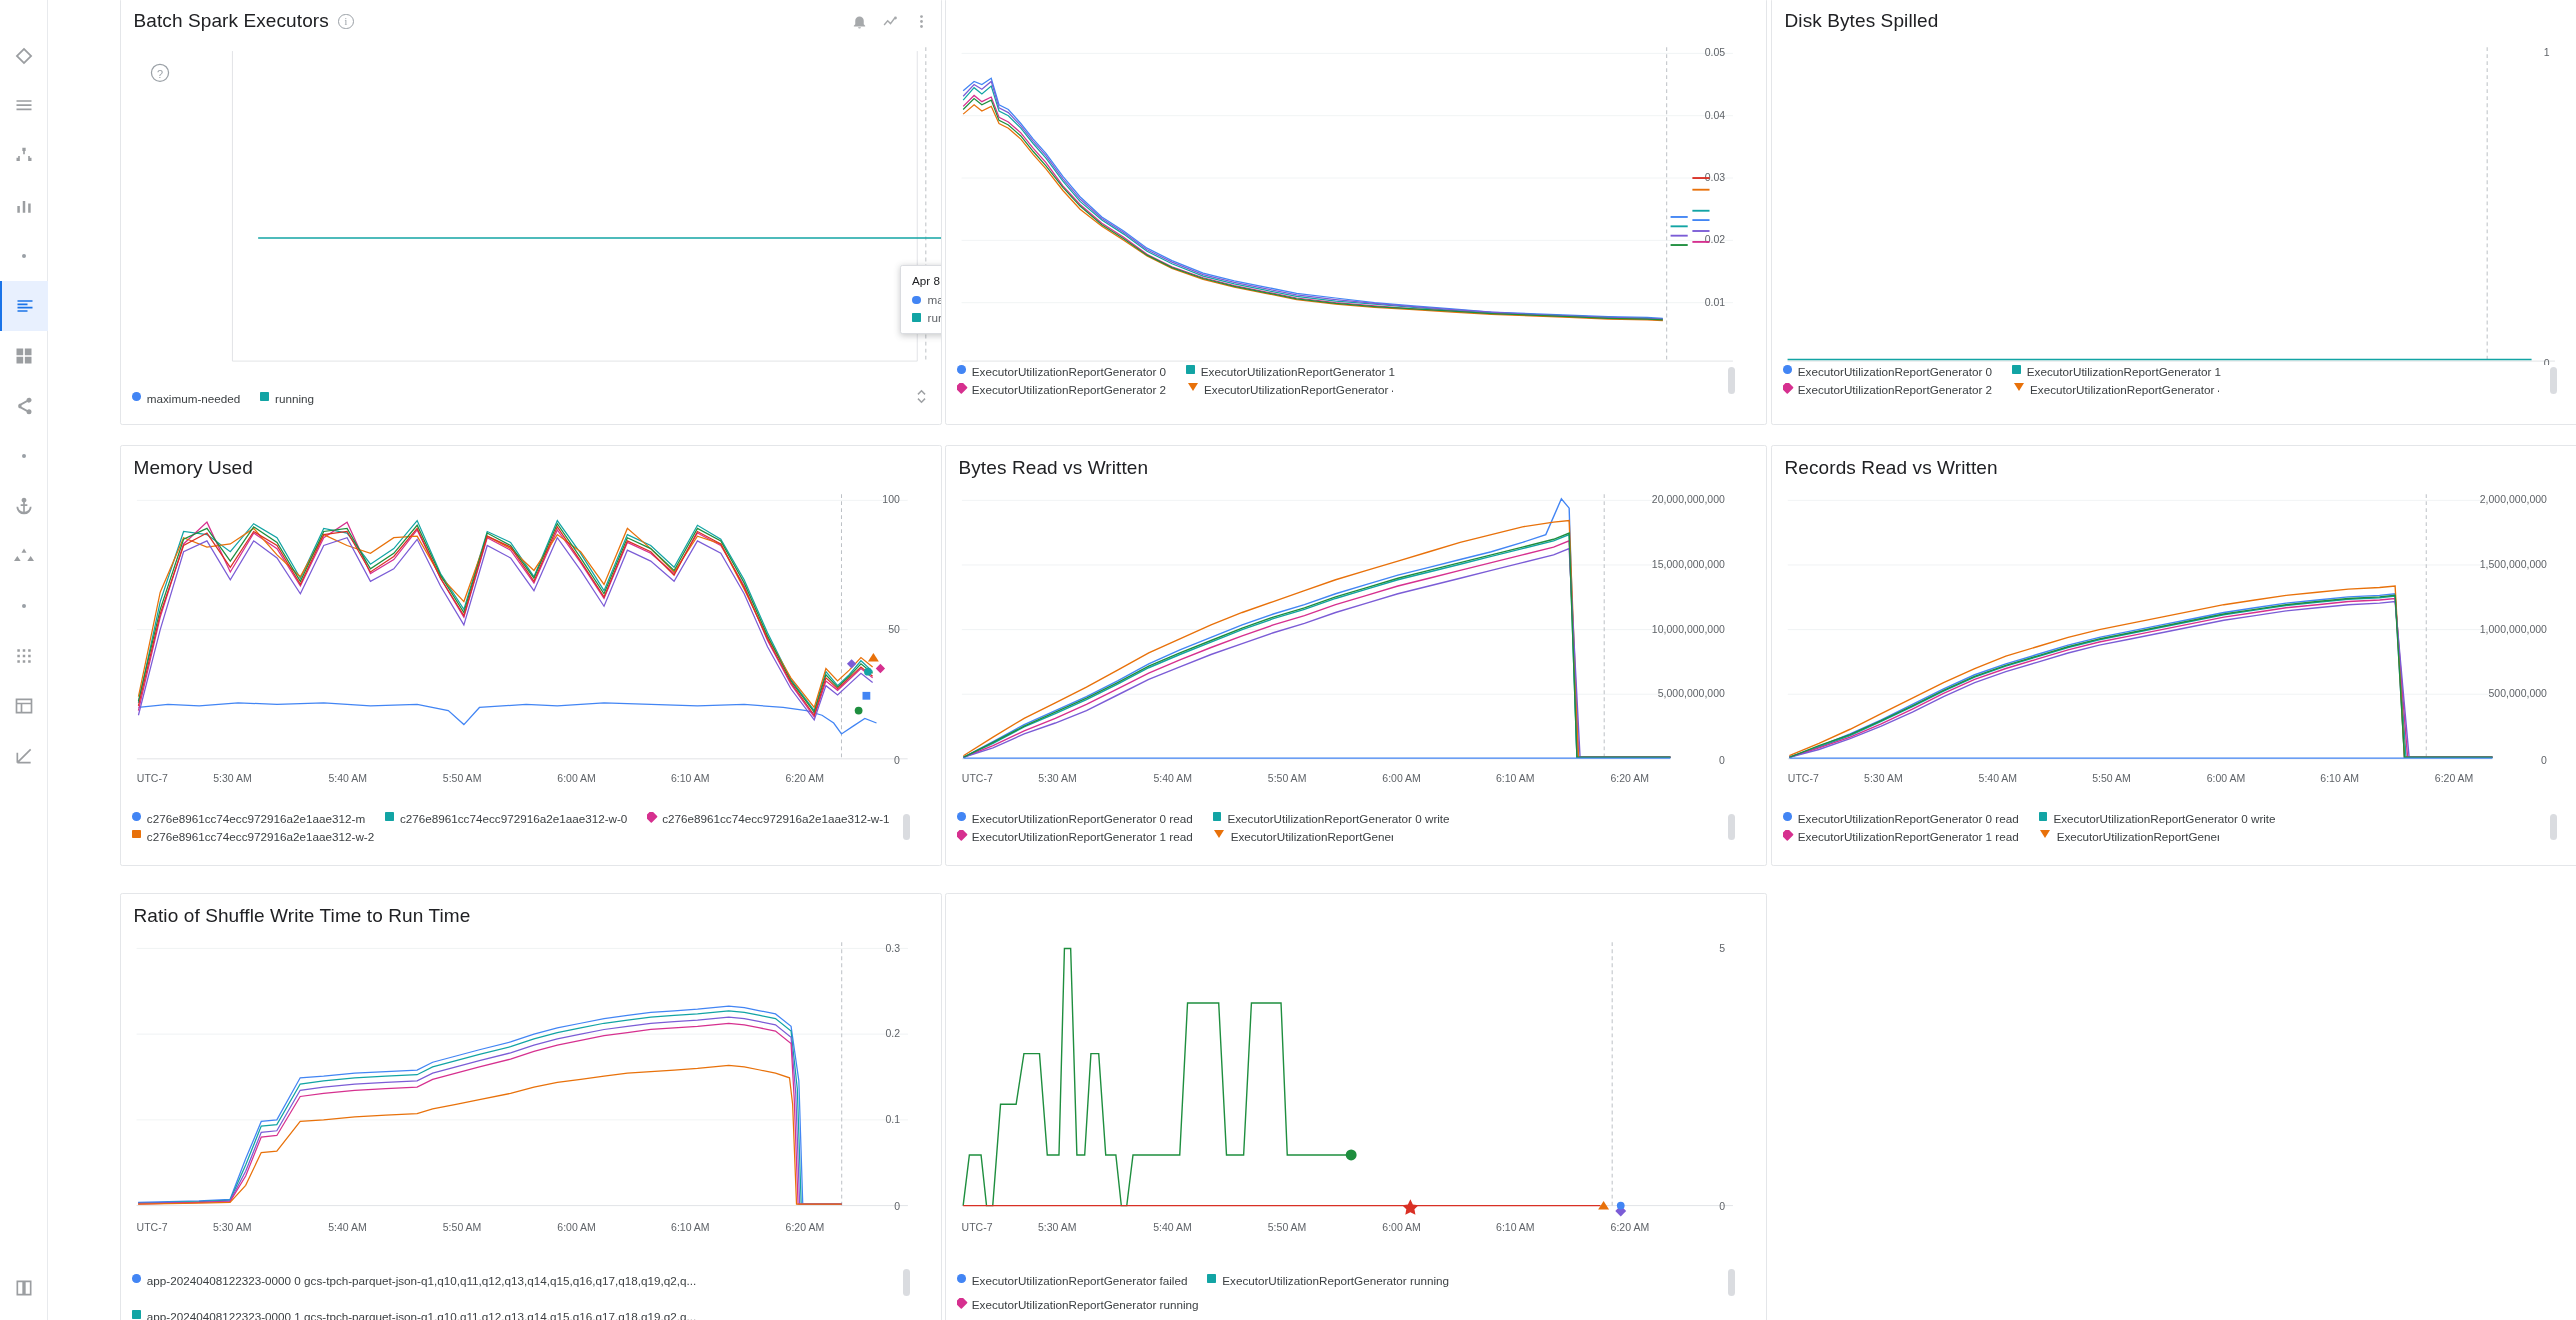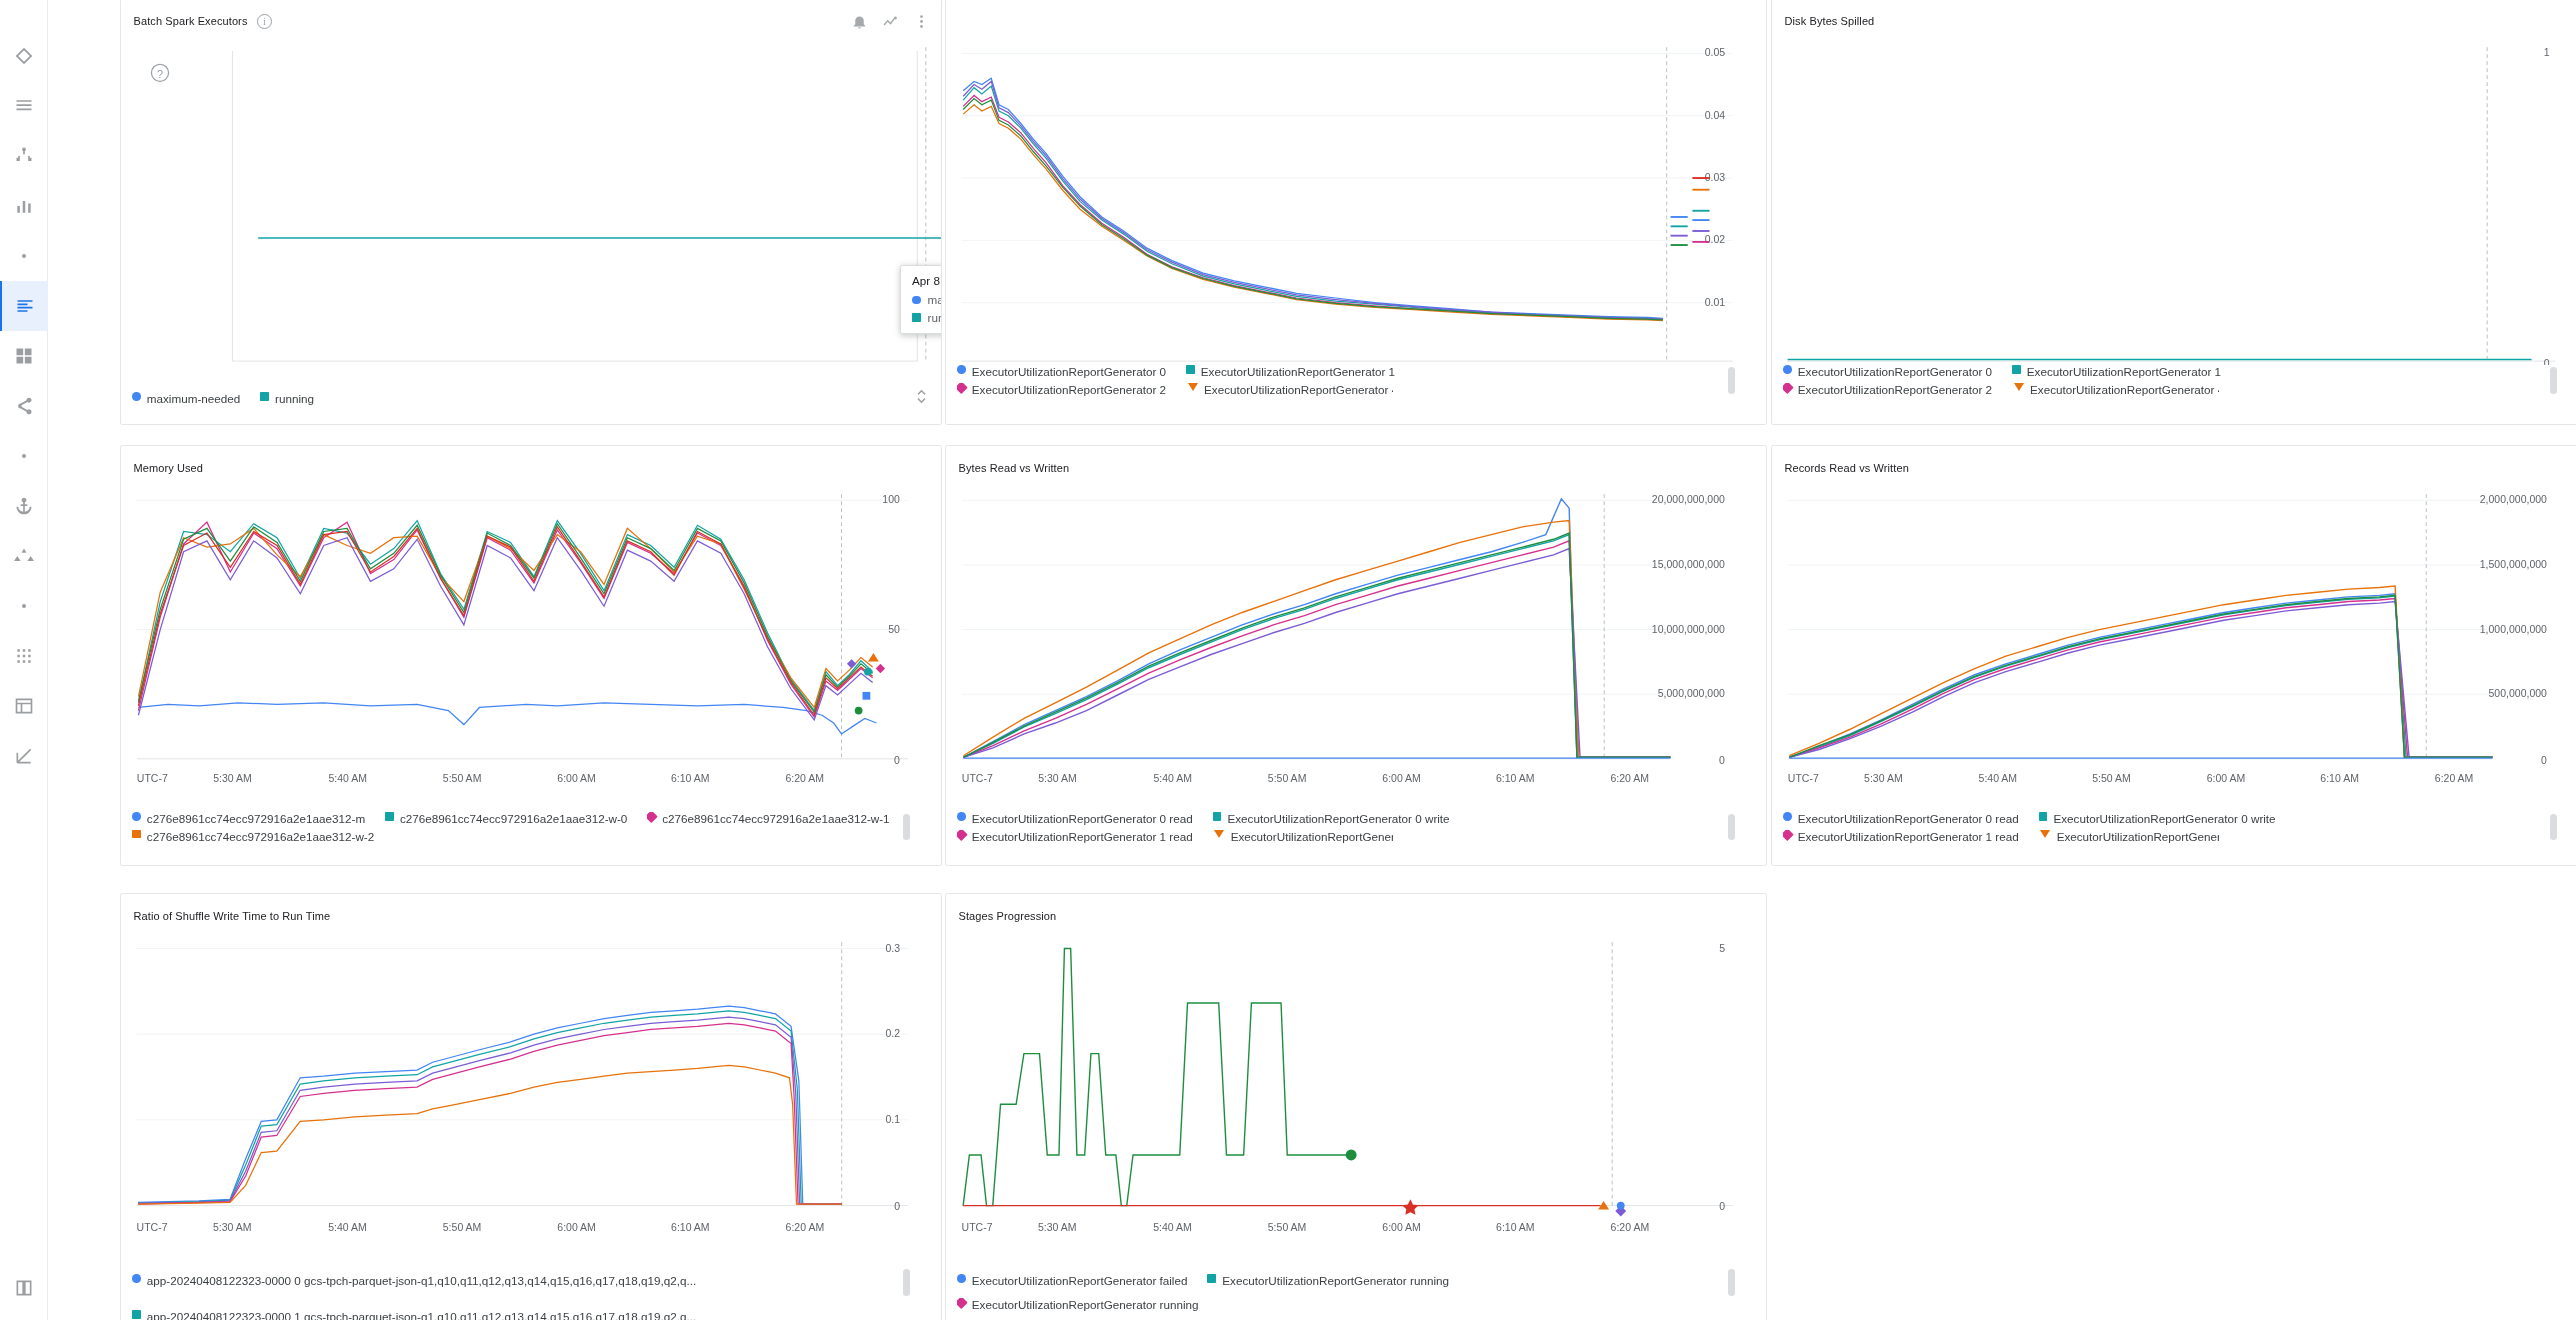--- a/index.html
+++ b/index.html
@@ -28,21 +28,21 @@
     position:absolute; left:48px; top:0; right:0; bottom:0;
     padding:0; background:#fff;
   }
   .card {
     position:absolute; background:#fff; border:0.8px solid #e4e6e9;
     border-radius:2.3px; overflow:hidden;
   }
   .card-head {
     display:flex; align-items:center; height:31px; padding:0 11px 0 12.5px;
   }
-  .card-title { font-size:11px; color:#202124; font-weight:400; letter-spacing:0.1px;}
+  .card-title { font-size:19px; color:#202124; font-weight:400; letter-spacing:0.1px;}
   .head-icons { margin-left:auto; display:flex; align-items:center; gap:14px; }
   .ico-btn { width:17px; height:17px; opacity:.55; cursor:pointer; }
   .info-ico {
     width:15.6px;height:15.6px;border:1.2px solid #9aa0a6;border-radius:50%;
     display:inline-flex;align-items:center;justify-content:center;
     font-size:10px;color:#9aa0a6; margin-left:9.3px; font-family:"Liberation Serif",serif;
   }
   svg.chart { display:block; }
 
   .legend {
@@ -538,23 +538,20 @@
         </span>
       <span class="lg" style="flex-basis:100%; max-width:732px">
           <span class="sw square" style="background:#12a4a4"></span>
           <span>app-20240408122323-0000 1 gcs-tpch-parquet-json-q1,q10,q11,q12,q13,q14,q15,q16,q17,q18,q19,q2,q...</span>
         </span>
     </div>
     <div class="scrollhandle" style="right:31px; top:375px;"></div>
   </div>
 
   <div class="card" style="left:897px; top:893px; width:822px; height:436px;">
-    <div class="card-head" style="height:44px">
-      <span class="card-title">Stages Progression</span>
-    </div>
     <svg class="chart" width="822" height="343" style="position:absolute;top:31px;left:0" viewBox="0 0 1055 440">
       <line x1="20" y1="360" x2="1010" y2="360" class="axisline"></line>
       <text x="1000" y="34" class="axis-txt r">5</text>
       <text x="1000" y="366" class="axis-txt r">0</text>
       <line x1="855" y1="22" x2="855" y2="360" class="nowline"></line>
 
       <polyline fill="none" stroke="#1e8e3e" stroke-width="1.8" points="22,360 30,295 45,295 52,360 60,360 70,230 90,230 100,165 120,165 130,295 145,295 152,30 160,30 168,295 178,295 186,165 196,165 205,295 218,295 225,360 232,360 240,295 300,295 310,100 350,100 360,295 382,295 392,100 430,100 438,295 520,295"></polyline>
       <circle cx="520" cy="295" r="7" fill="#1e8e3e"></circle>
       <line x1="22" y1="360" x2="840" y2="360" stroke="#d93025" stroke-width="1.8"></line>
       <path d="M596 352 l3.2 6.6 7.3 1 -5.3 5.1 1.3 7.2 -6.5 -3.4 -6.5 3.4 1.3 -7.2 -5.3 -5.1 7.3 -1z" fill="#d93025"></path>

